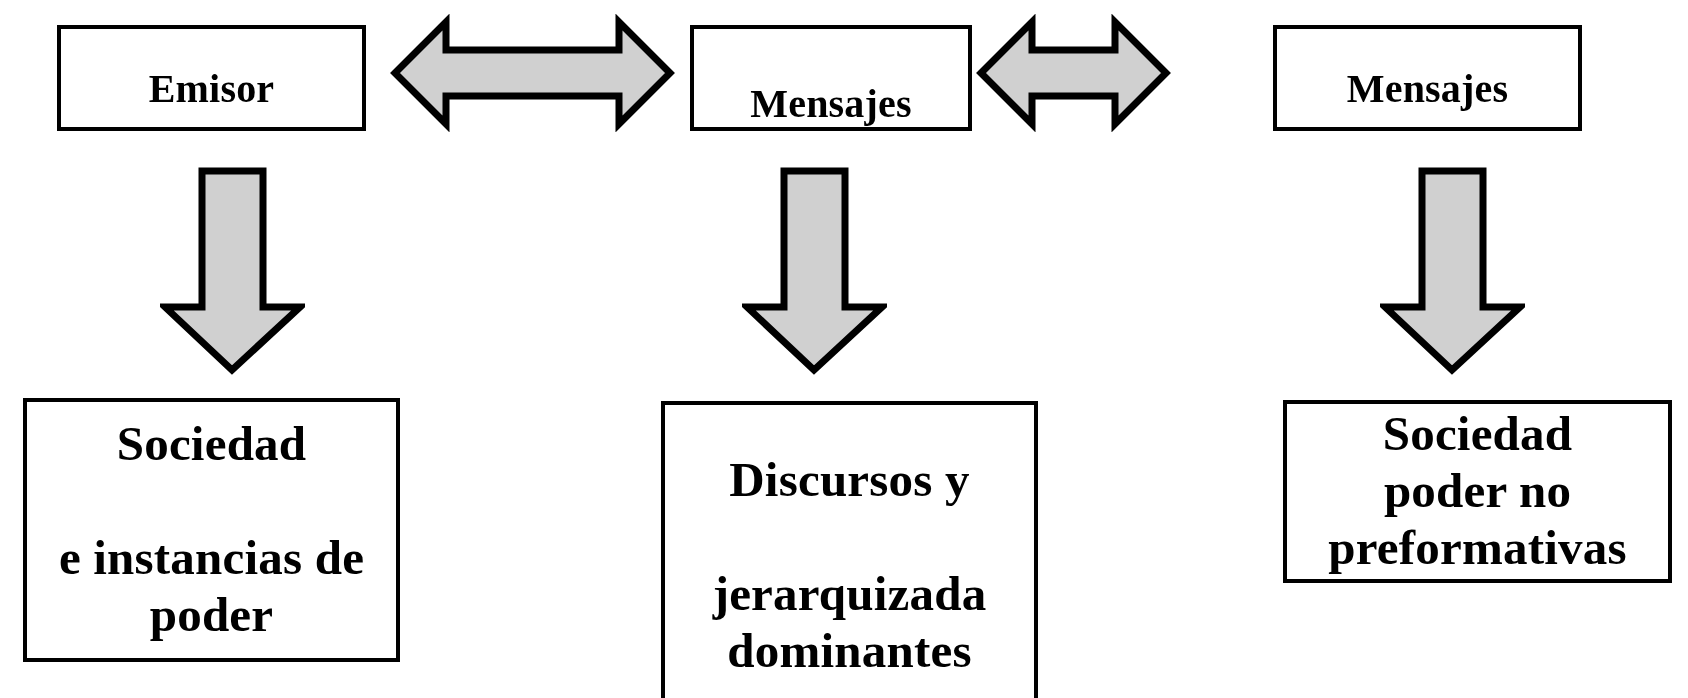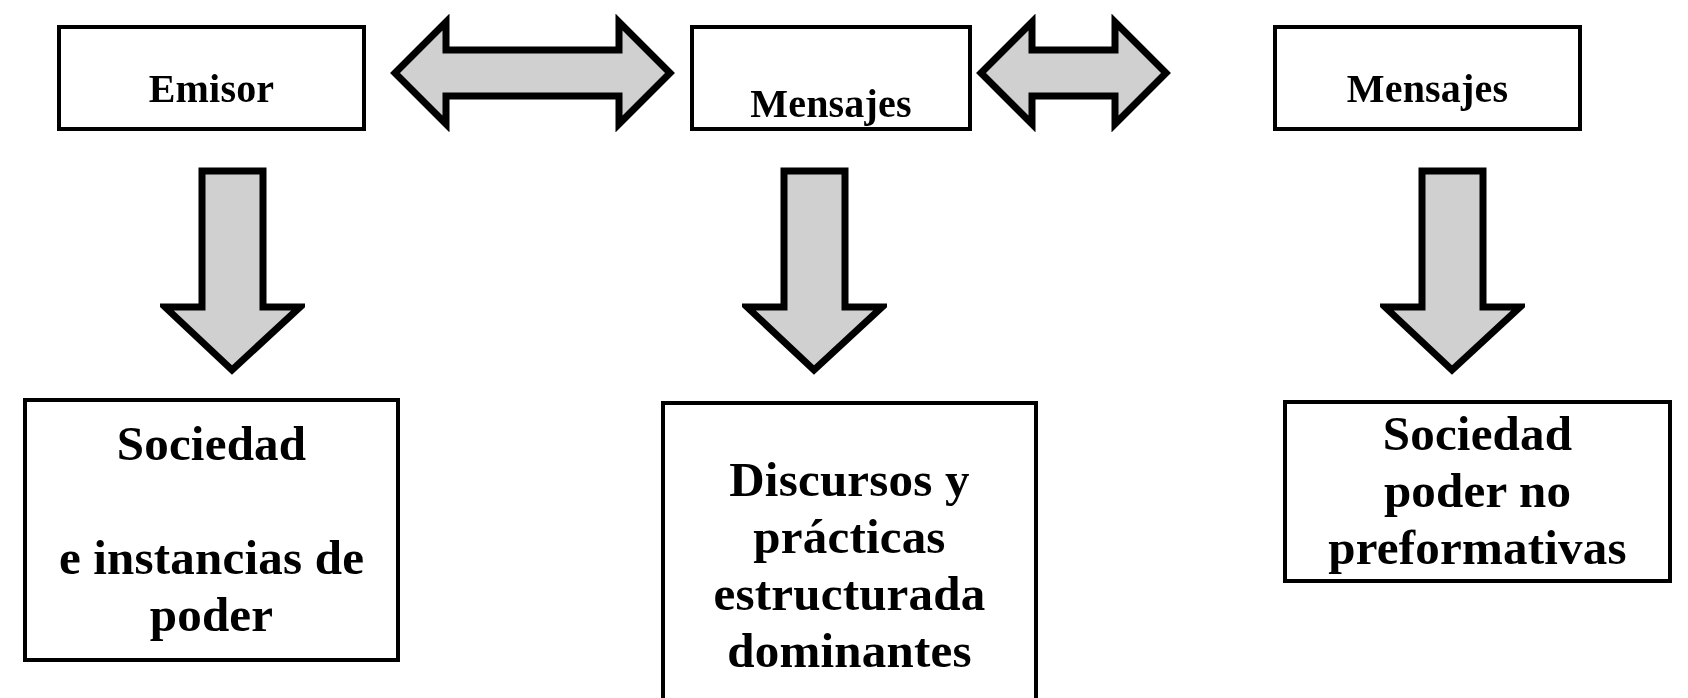--- a/index.html
+++ b/index.html
@@ -105,22 +105,22 @@
       <span>Sociedad</span><br>
       <br>
       <span>e instancias de</span><br>
       <span>poder</span>
     </span>
   </div>
 
   <div class="node-box" id="box-discursos">
     <span class="node-label bottom-label">
       <span>Discursos y</span><br>
-      <span>prácticas</span><br>
-      <span>estructurada</span><br>
+      <br>
+      <span>jerarquizada</span><br>
       <span>dominantes</span>
     </span>
   </div>
 
   <div class="node-box" id="box-sociedad-civil">
     <span class="node-label bottom-label">
       <span>Sociedad</span><br>
       <span>poder no</span><br>
       <span>preformativas</span>
     </span>

